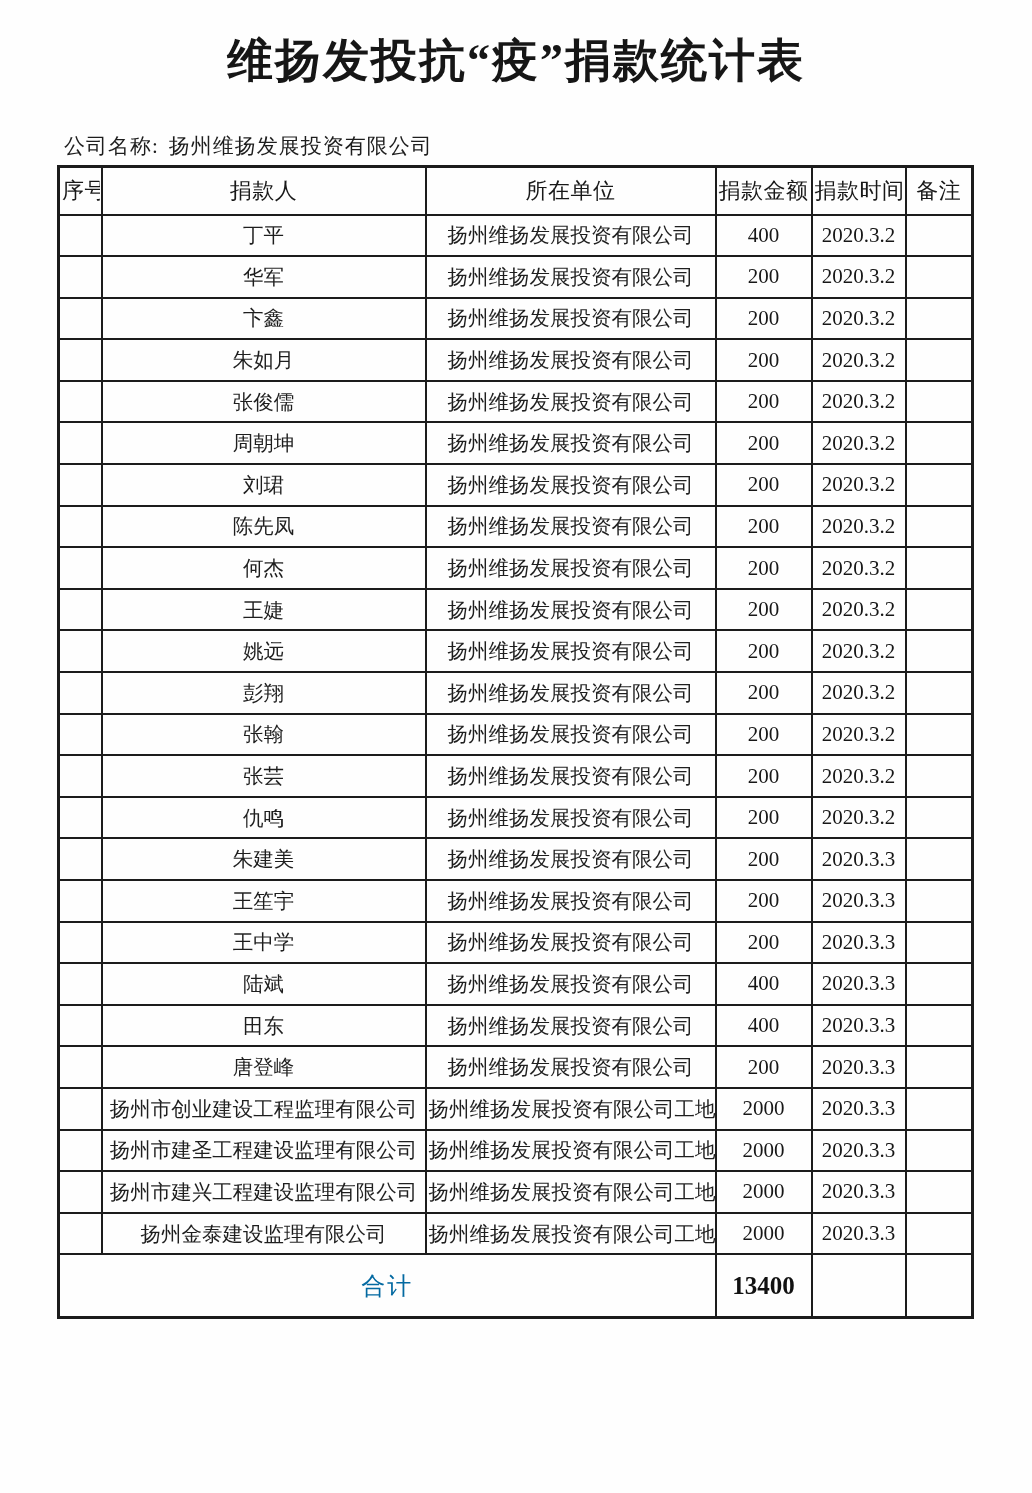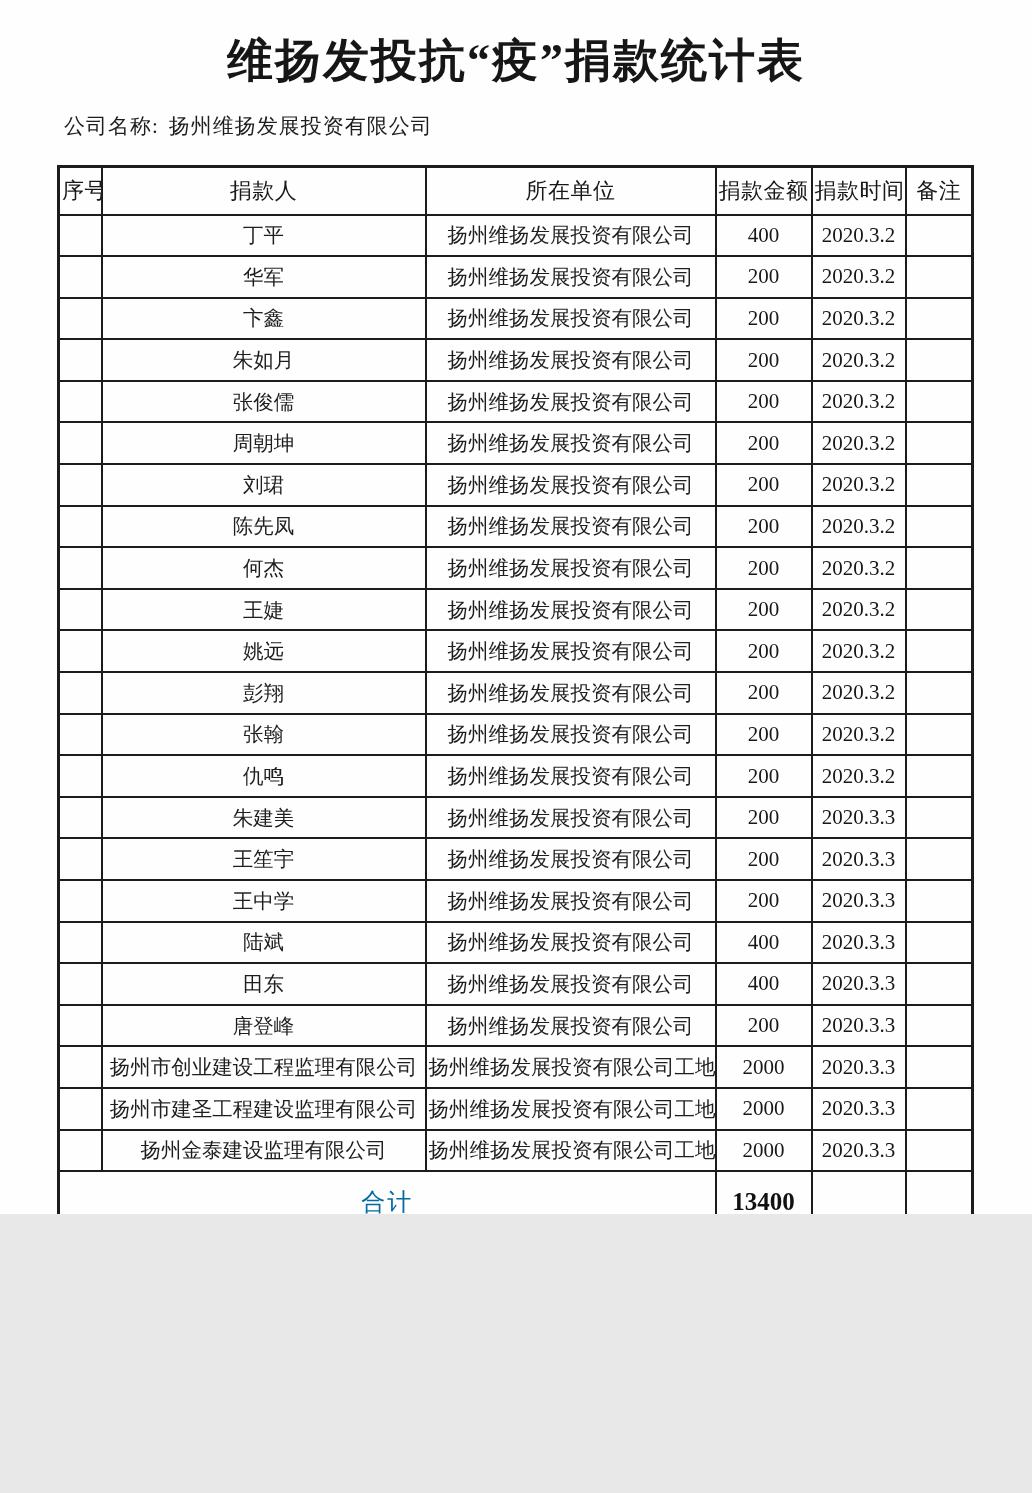--- a/index.html
+++ b/index.html
@@ -3,41 +3,41 @@
 <meta charset="utf-8">
 <style>
   html, body {
     margin: 0;
     padding: 0;
     background: #e8e8e8;
   }
   .page {
     position: relative;
     width: 1032px;
-    height: 1214px;
+    height: 1493px;
     margin: 0 auto;
     background: #fefefe;
     font-family: "Liberation Serif", "DejaVu Serif", serif;
     color: #1b1b1b;
     overflow: hidden;
   }
   .doc-title {
     position: absolute;
     top: 30px;
     left: 0;
     width: 100%;
     text-align: center;
     font-size: 46px;
     font-weight: 900;
     letter-spacing: 2px;
     color: #161616;
   }
   .company-line {
     position: absolute;
-    top: 112px;
+    top: 132px;
     left: 64px;
     font-size: 21px;
     letter-spacing: 1px;
     color: #1d1d1d;
   }
   .company-line .label { margin-right: 10px; }
   table.donation {
     position: absolute;
     left: 57px;
     top: 165px;
@@ -56,20 +56,21 @@
     white-space: nowrap;
   }
   thead tr { height: 48px; }
   tbody tr { height: 41.6px; }
   tfoot tr { height: 63px; }
   table.donation th {
     font-size: 22px;
     font-weight: 400;
     letter-spacing: 0.5px;
     color: #181818;
+    border-radius: 18px;
   }
   td.c-no { font-size: 20px; }
   td.c-donor, td.c-unit { font-size: 20.5px; color: #1e1e1e; }
   td.c-amount, td.c-date { font-size: 21px; color: #171717; }
   td.total-label {
     font-size: 24px;
     letter-spacing: 2px;
     color: #0369a1;
   }
   td.total-amount {
@@ -208,20 +209,28 @@
         <tr>
       <td class="c-no"></td>
       <td class="c-donor">张翰</td>
       <td class="c-unit">扬州维扬发展投资有限公司</td>
       <td class="c-amount">200</td>
       <td class="c-date">2020.3.2</td>
       <td class="c-remark"></td>
     </tr>
         <tr>
       <td class="c-no"></td>
+      <td class="c-donor">张芸</td>
+      <td class="c-unit">扬州维扬发展投资有限公司</td>
+      <td class="c-amount">200</td>
+      <td class="c-date">2020.3.2</td>
+      <td class="c-remark"></td>
+    </tr>
+        <tr>
+      <td class="c-no"></td>
       <td class="c-donor">仇鸣</td>
       <td class="c-unit">扬州维扬发展投资有限公司</td>
       <td class="c-amount">200</td>
       <td class="c-date">2020.3.2</td>
       <td class="c-remark"></td>
     </tr>
         <tr>
       <td class="c-no"></td>
       <td class="c-donor">朱建美</td>
       <td class="c-unit">扬州维扬发展投资有限公司</td>
@@ -273,20 +282,28 @@
       <td class="c-no"></td>
       <td class="c-donor">扬州市创业建设工程监理有限公司</td>
       <td class="c-unit">扬州维扬发展投资有限公司工地</td>
       <td class="c-amount">2000</td>
       <td class="c-date">2020.3.3</td>
       <td class="c-remark"></td>
     </tr>
         <tr>
       <td class="c-no"></td>
       <td class="c-donor">扬州市建圣工程建设监理有限公司</td>
+      <td class="c-unit">扬州维扬发展投资有限公司工地</td>
+      <td class="c-amount">2000</td>
+      <td class="c-date">2020.3.3</td>
+      <td class="c-remark"></td>
+    </tr>
+        <tr>
+      <td class="c-no"></td>
+      <td class="c-donor">扬州市建兴工程建设监理有限公司</td>
       <td class="c-unit">扬州维扬发展投资有限公司工地</td>
       <td class="c-amount">2000</td>
       <td class="c-date">2020.3.3</td>
       <td class="c-remark"></td>
     </tr>
         <tr>
       <td class="c-no"></td>
       <td class="c-donor">扬州金泰建设监理有限公司</td>
       <td class="c-unit">扬州维扬发展投资有限公司工地</td>
       <td class="c-amount">2000</td>

